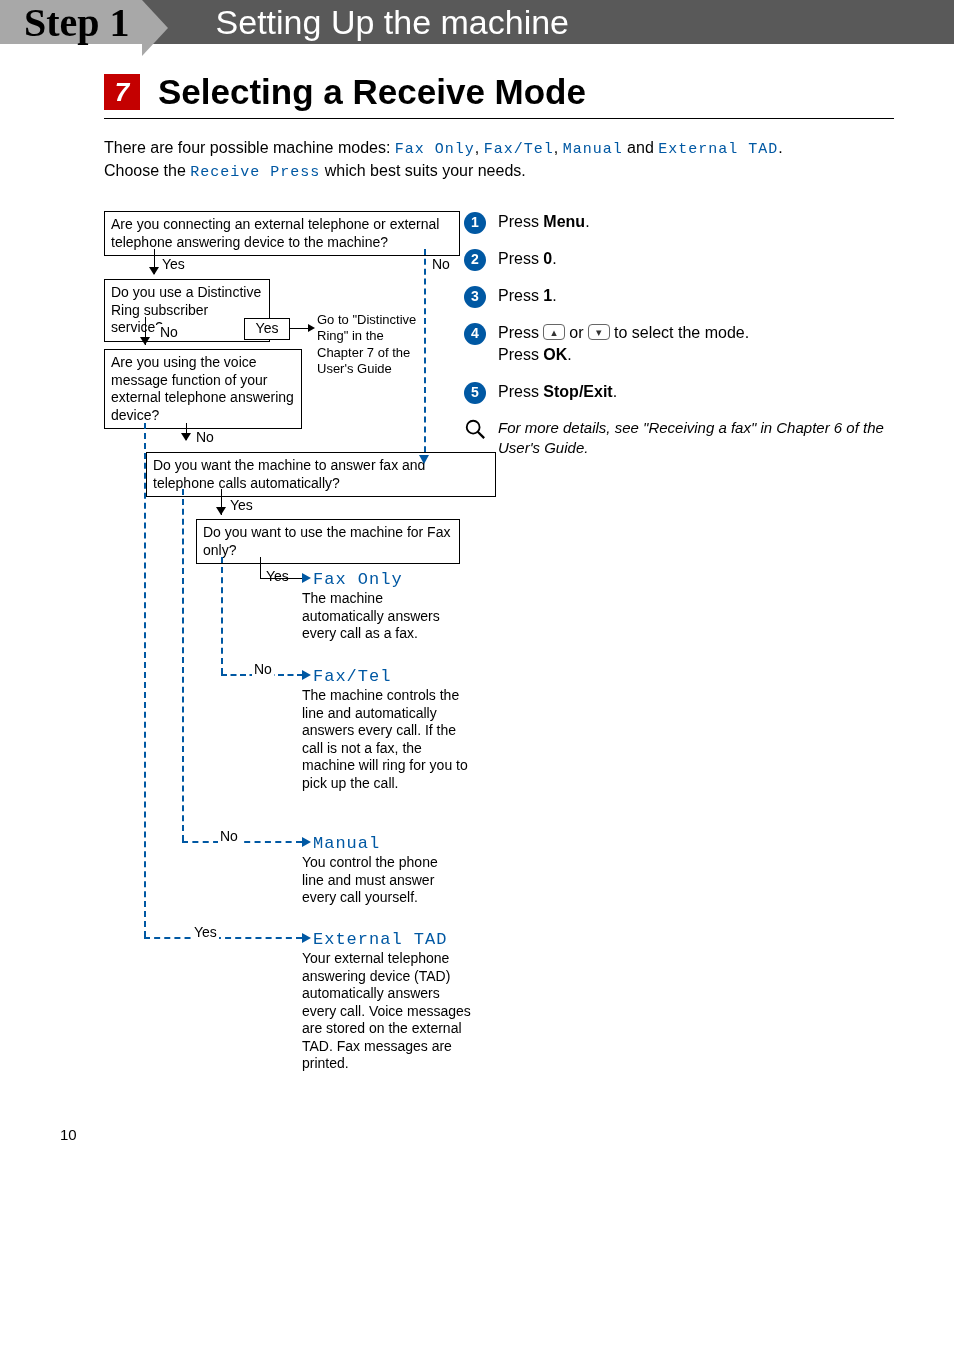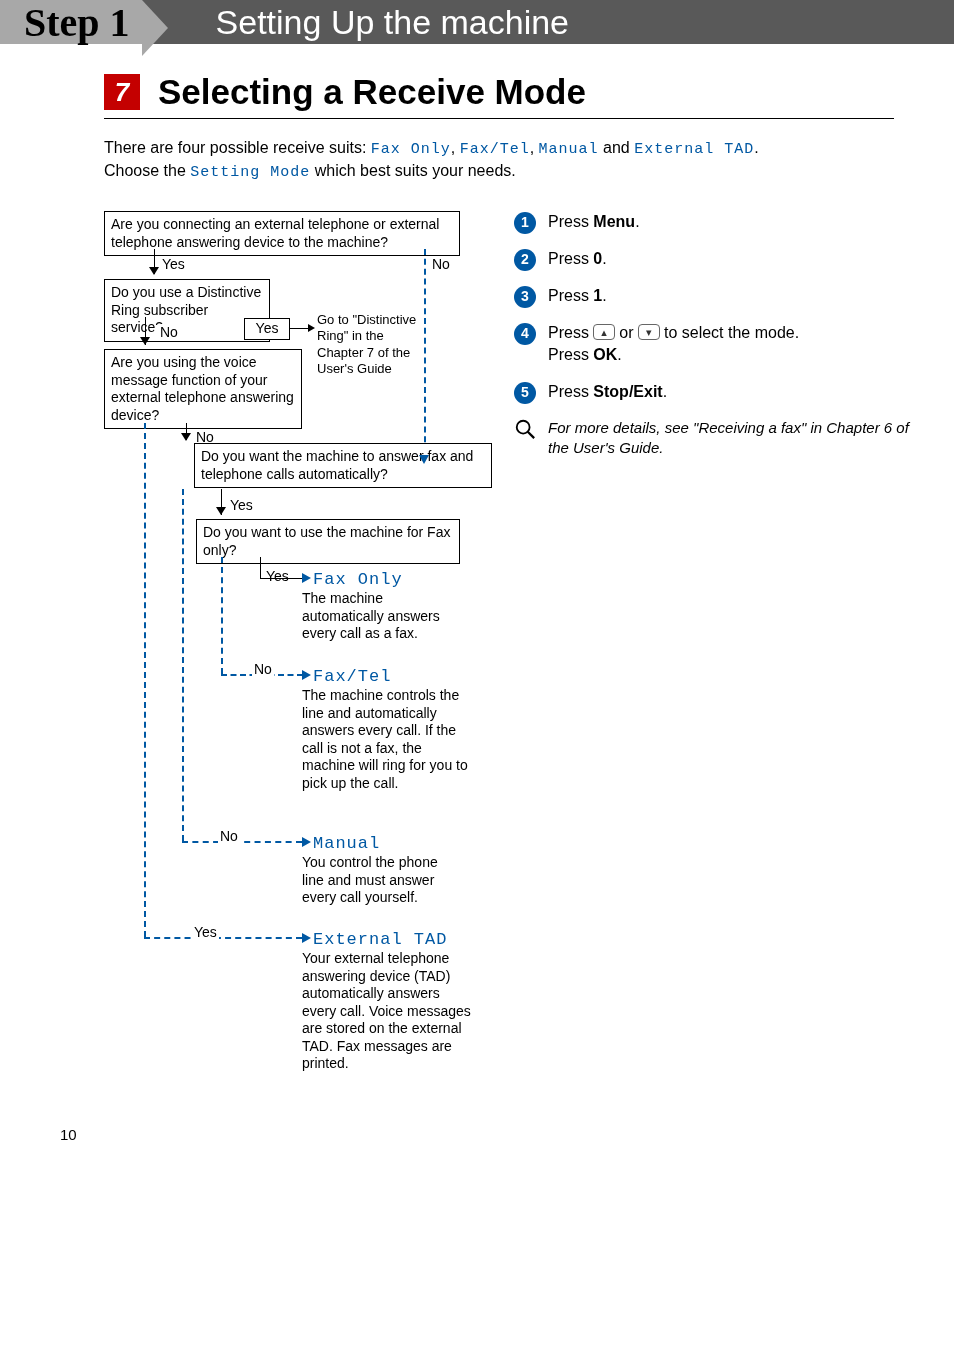--- a/index.html
+++ b/index.html
@@ -76,21 +76,20 @@
       margin-right: 80px;
       font-size: 16px;
       line-height: 1.4;
       margin-bottom: 28px;
     }
     .mono { font-family: "Courier New", monospace; color: #0058a3; letter-spacing: 1px; font-size: 15px; }
     .columns {
       display: flex;
       margin-left: 104px;
       margin-right: 40px;
-      gap: 50px;
       align-items: flex-start;
     }
     .flow-col {
       position: relative;
       width: 360px;
       flex-shrink: 0;
     }
     .right-col { flex: 1; }
 
     .fbox {
@@ -198,22 +197,22 @@
   <div class="step-chevron"></div>
   <div class="title">Setting Up the machine</div>
 </div>
 
 <div class="section-row">
   <div class="num-badge">7</div>
   <div class="section-title">Selecting a Receive Mode</div>
 </div>
 
 <div class="intro">
-  <span>There are four possible receive suits: </span><span class="mono">Fax Only</span><span>, </span><span class="mono">Fax/Tel</span><span>, </span><span class="mono">Manual</span><span> and </span><span class="mono">External TAD</span><span>.</span><br>
-  <span>Choose the </span><span class="mono">Setting Mode</span><span> which best suits your needs.</span>
+  <span>There are four possible machine modes: </span><span class="mono">Fax Only</span><span>, </span><span class="mono">Fax/Tel</span><span>, </span><span class="mono">Manual</span><span> and </span><span class="mono">External TAD</span><span>.</span><br>
+  <span>Choose the </span><span class="mono">Receive Press</span><span> which best suits your needs.</span>
 </div>
 
 <div class="columns">
 
   <div class="flow-col" style="height:880px;">
 
     <div class="fbox" style="left:0;top:0;width:356px;">Are you connecting an external telephone or external telephone answering device to the machine?</div>
     <div class="vsolid" style="left:50px;top:38px;height:25px;"></div>
     <div class="arrow-down-k" style="left:45px;top:56px;"></div>
     <div class="vdash" style="left:320px;top:38px;height:213px;"></div>
@@ -228,21 +227,21 @@
     <div style="position:absolute;left:186px;top:117px;border-top:1px solid #000;width:22px;"></div>
     <div style="position:absolute;left:204px;top:117px;width:0;height:0;border-top:4px solid transparent;border-bottom:4px solid transparent;border-left:7px solid #000;margin-top:-4px;"></div>
 
     <div class="outcome" style="left:213px;top:101px;width:106px;font-size:13px;">Go to "Distinctive Ring" in the Chapter 7 of the User's Guide</div>
 
     <div class="fbox" style="left:0;top:138px;width:198px;">Are you using the voice message function of your external telephone answering device?</div>
     <div class="vsolid" style="left:82px;top:212px;height:17px;"></div>
     <div class="arrow-down-k" style="left:77px;top:222px;"></div>
     <div class="flabel" style="left:90px;top:218px;">No</div>
 
-    <div class="fbox" style="left:42px;top:232px;width:298px;margin-left:48px;">Do you want the machine to answer fax and telephone calls automatically?</div>
+    <div class="fbox" style="left:42px;top:241px;width:350px;">Do you want the machine to answer fax and telephone calls automatically?</div>
     <div class="arrow-down" style="left:315px;top:244px;"></div>
     <div class="vsolid" style="left:117px;top:278px;height:26px;"></div>
     <div class="arrow-down-k" style="left:112px;top:296px;"></div>
     <div class="flabel" style="left:124px;top:286px;">Yes</div>
 
     <div class="fbox" style="left:92px;top:308px;width:264px;">Do you want to use the machine for Fax only?</div>
     <div class="flabel" style="left:160px;top:357px;">Yes</div>
 
     <div style="position:absolute;left:156px;top:367px;border-top:1px solid #000;width:42px;"></div>
     <div class="vsolid" style="left:156px;top:346px;height:21px;"></div>

